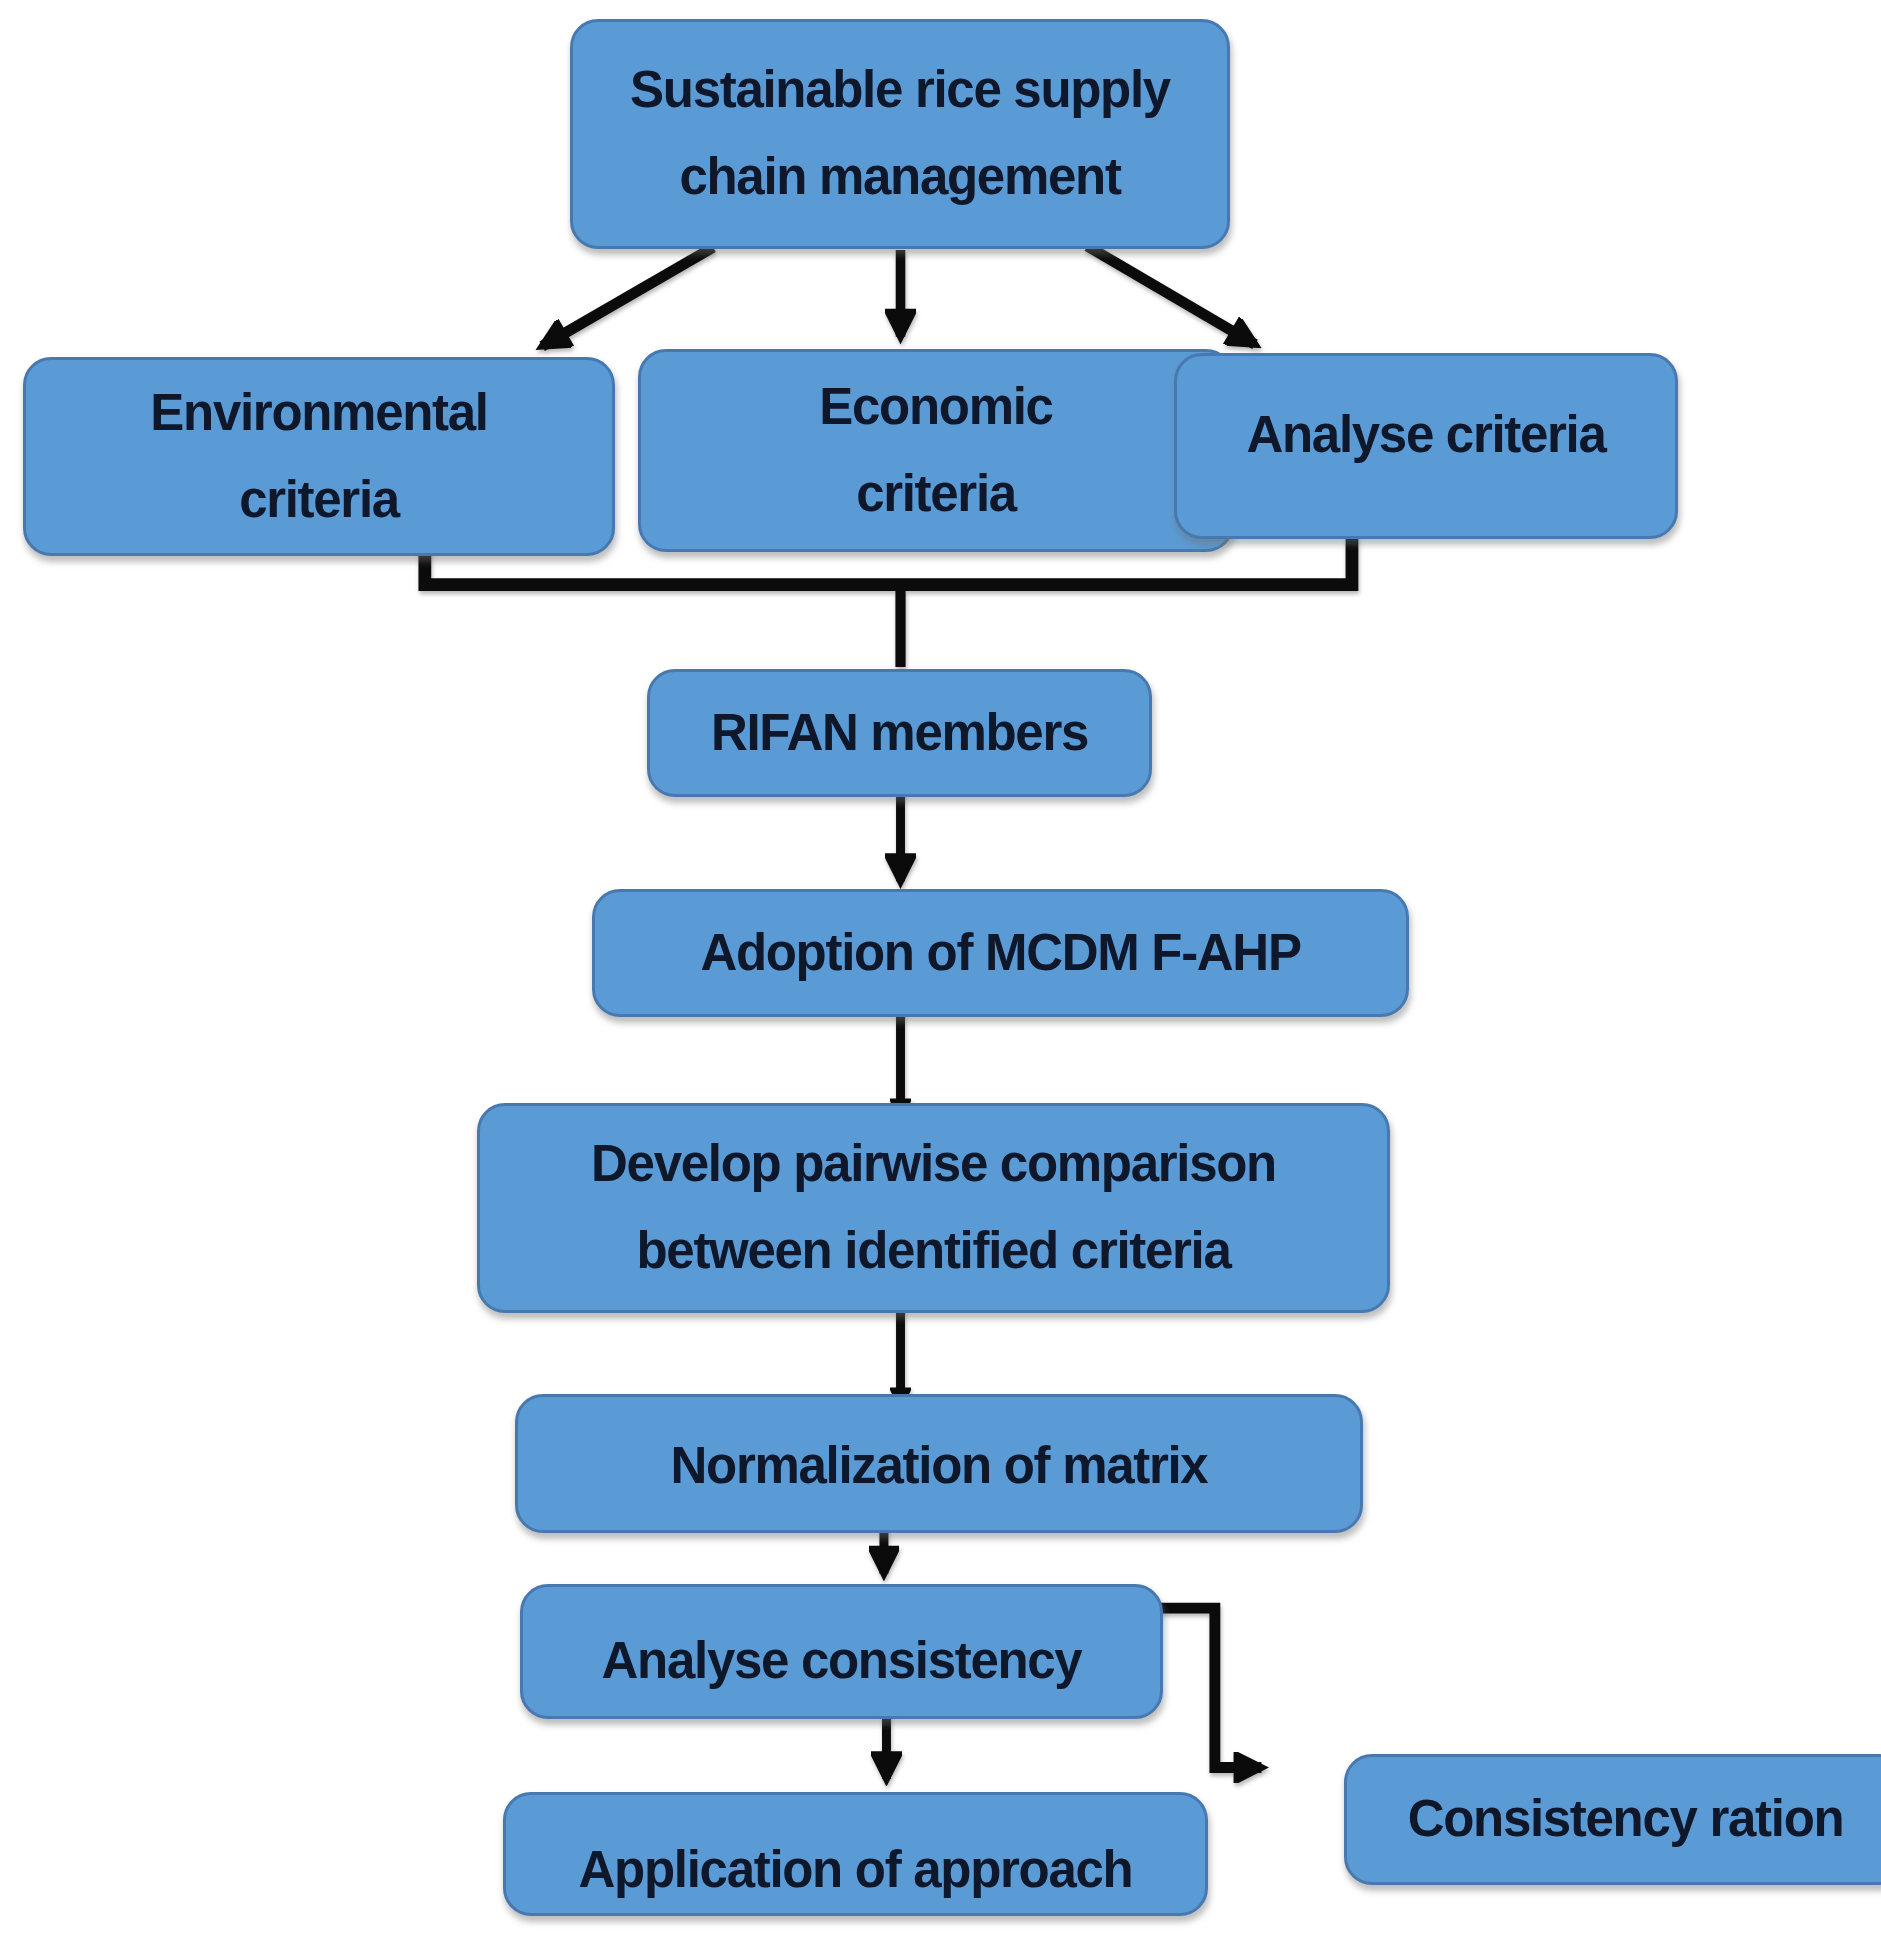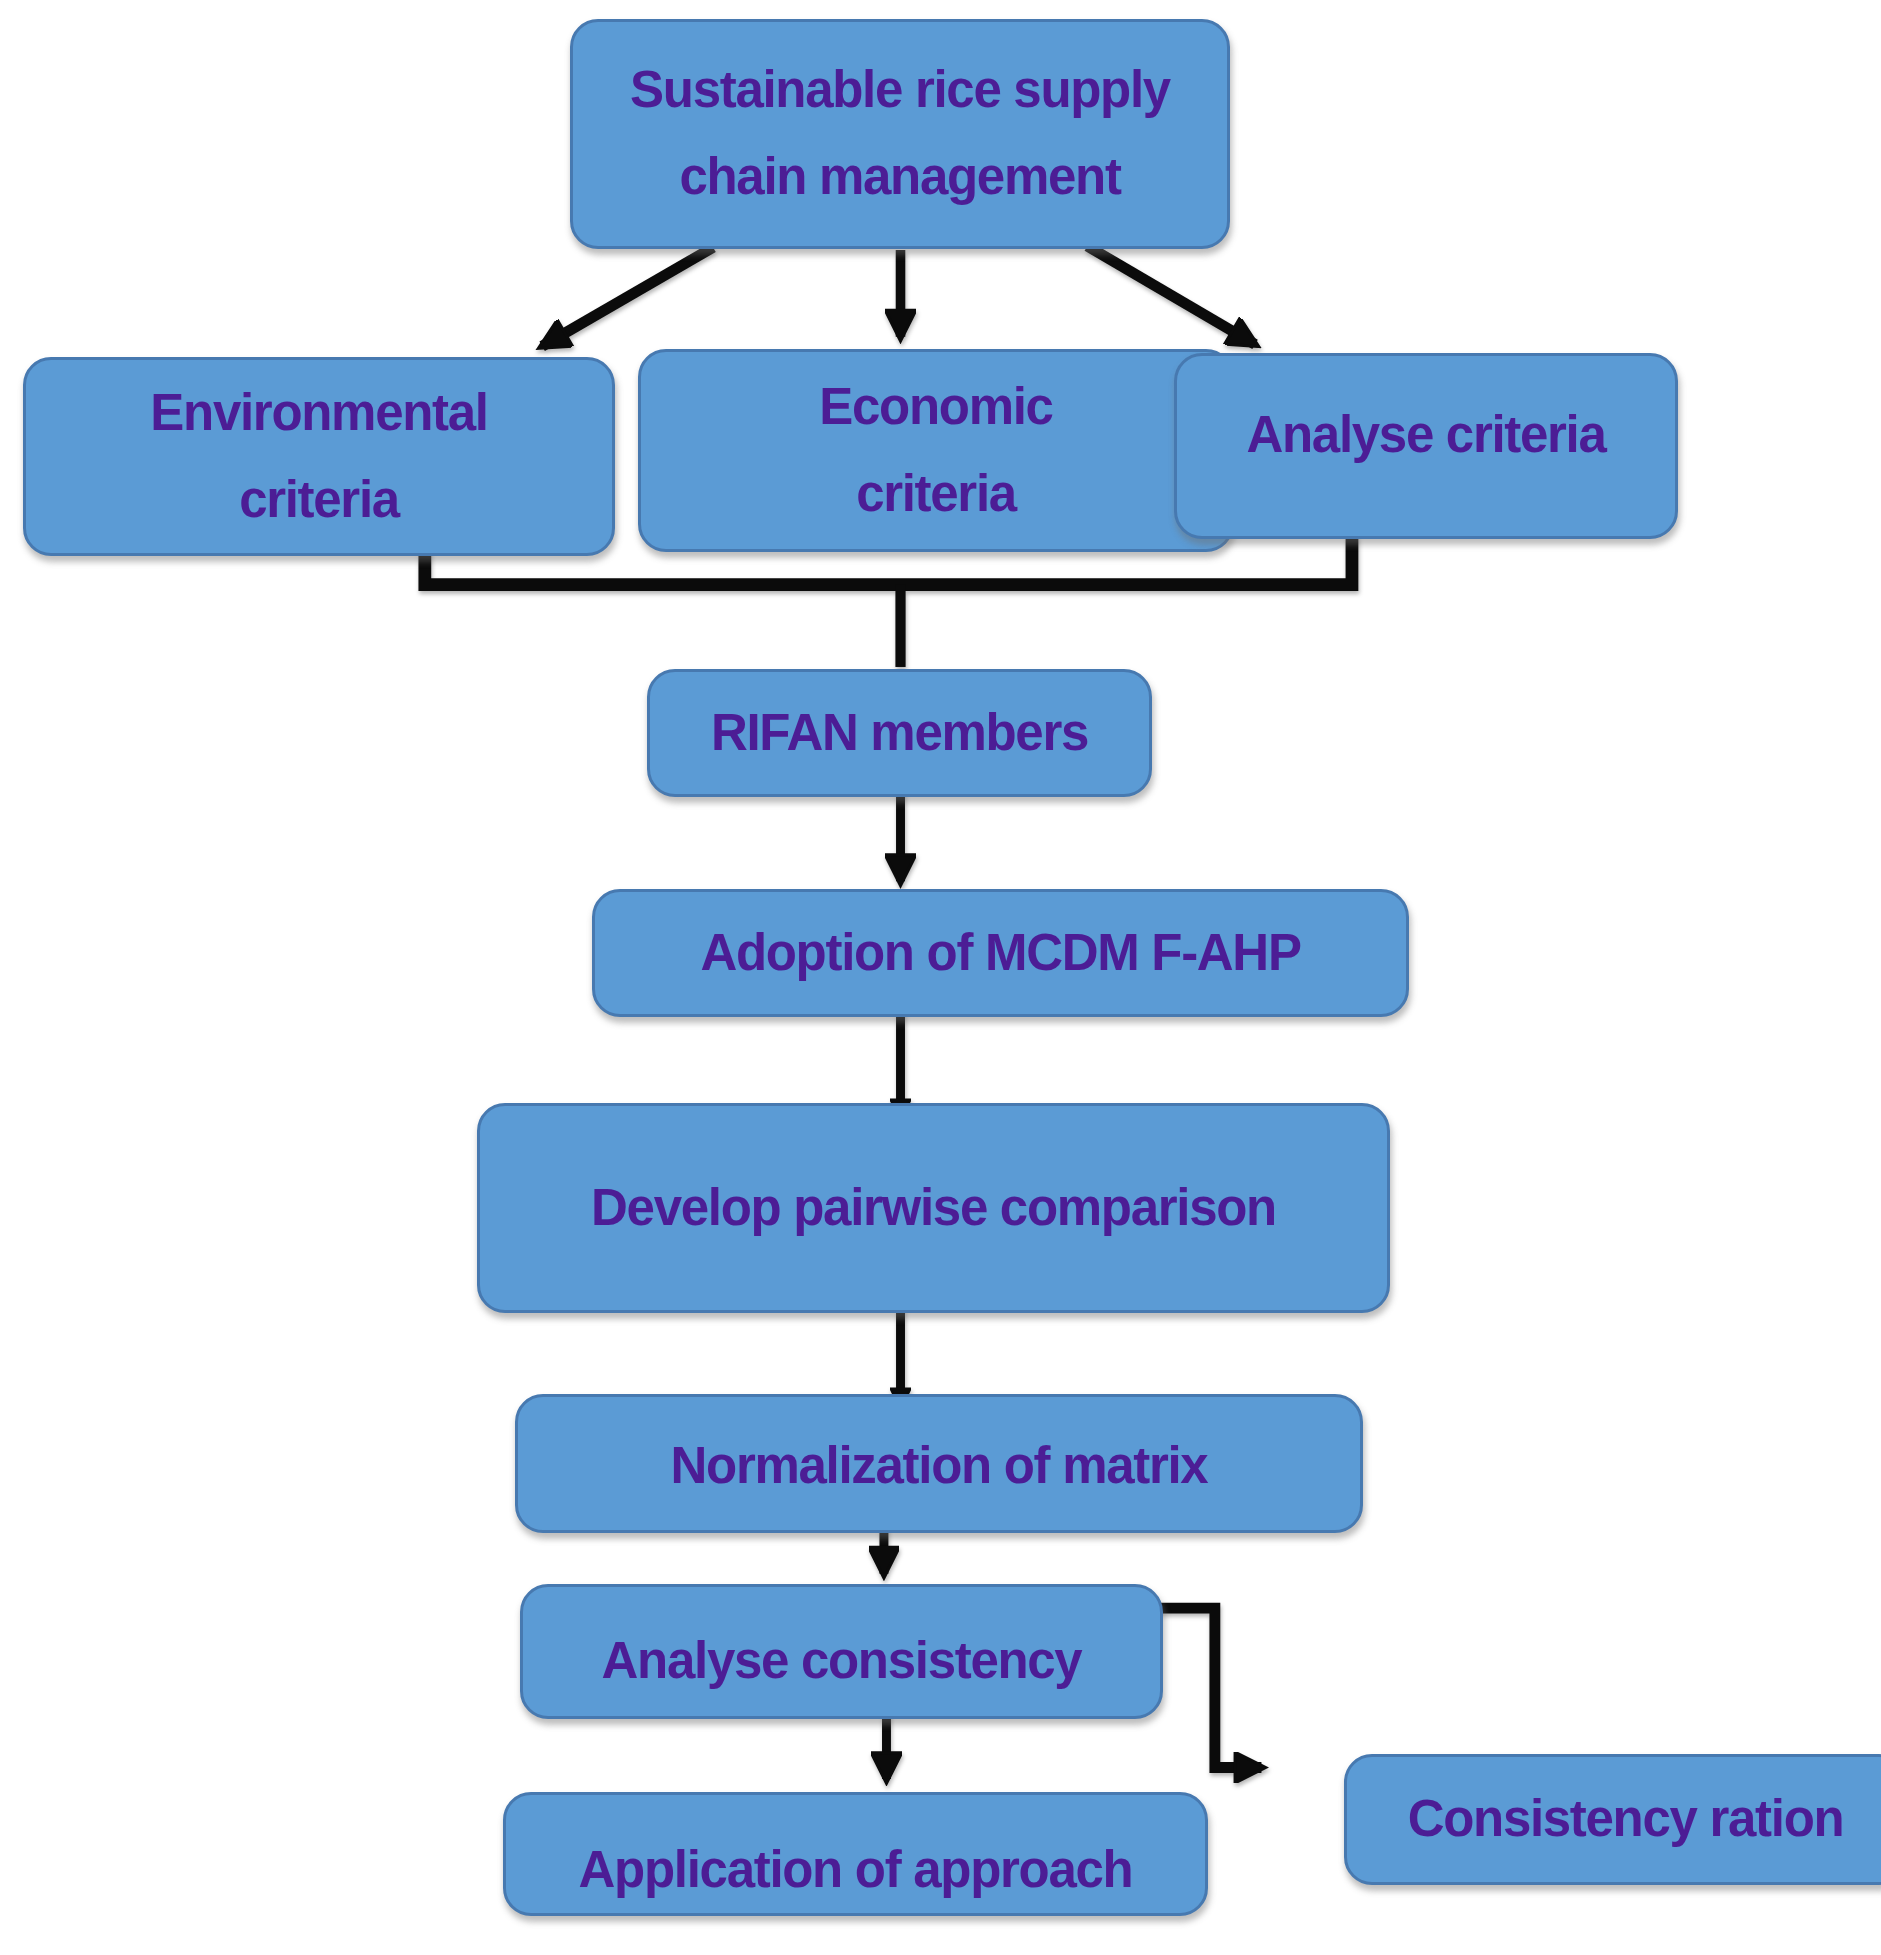--- a/index.html
+++ b/index.html
@@ -6,21 +6,21 @@
   body{width:1882px;height:1955px;position:relative;font-family:"Liberation Sans",sans-serif;}
   .canvas{position:absolute;left:0;top:0;width:1882px;height:1955px;background:#ffffff;}
   .node{
     position:absolute;
     background:#5b9bd5;
     border:3.8px solid #4779b0;
     border-radius:28px;
     box-shadow:1.9px 5.1px 6.4px rgba(110,110,110,0.45);
     display:flex;flex-direction:column;justify-content:center;align-items:center;
     text-align:center;
-    color:#4c1d95;
+    color:#0f172a;
     font-weight:700;
     font-size:51px;
     line-height:1.7;
     letter-spacing:-1.3px;
     box-sizing:border-box;
   }
   .node.v-top{justify-content:flex-start;}
   .ln{display:block;white-space:nowrap;}
   svg.wires{position:absolute;left:0;top:0;filter:drop-shadow(1.9px 3.2px 1.9px rgba(90,90,90,0.45));}
   svg.wires *{stroke:#0b0b0b;}
@@ -80,20 +80,21 @@
   <div class="node" style="left:647px;top:669px;width:505px;height:128px;">
     <span class="ln">RIFAN members</span>
   </div>
 
   <div class="node" style="left:592px;top:889px;width:817px;height:128px;">
     <span class="ln">Adoption of MCDM F-AHP</span>
   </div>
 
   <div class="node" style="left:477px;top:1103px;width:913px;height:210px;">
     <span class="ln">Develop pairwise comparison</span>
+    <span class="ln">between identified criteria</span>
   </div>
 
   <div class="node v-top" style="left:515px;top:1394px;width:848px;height:139px;padding-top:25.5px;">
     <span class="ln">Normalization of matrix</span>
   </div>
 
   <div class="node v-top" style="left:520px;top:1584px;width:643px;height:135px;padding-top:31px;">
     <span class="ln">Analyse consistency</span>
   </div>
 

